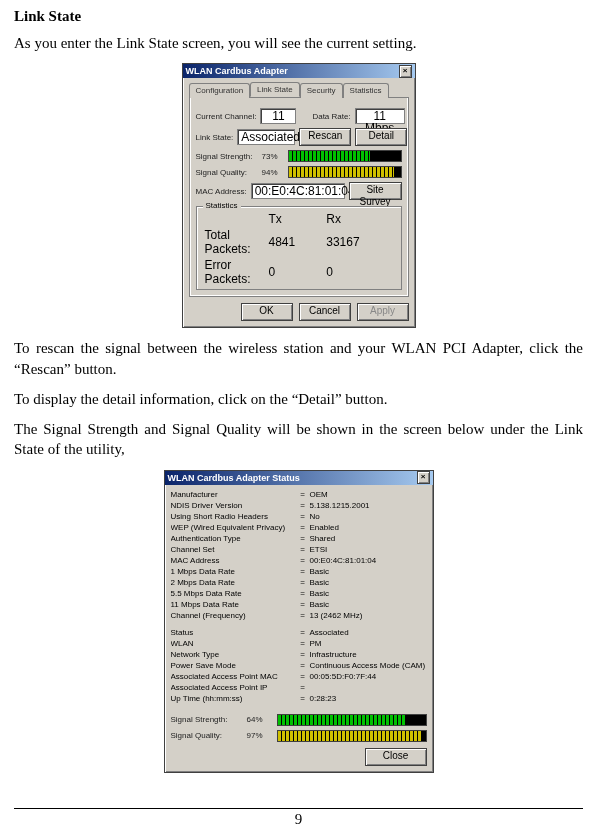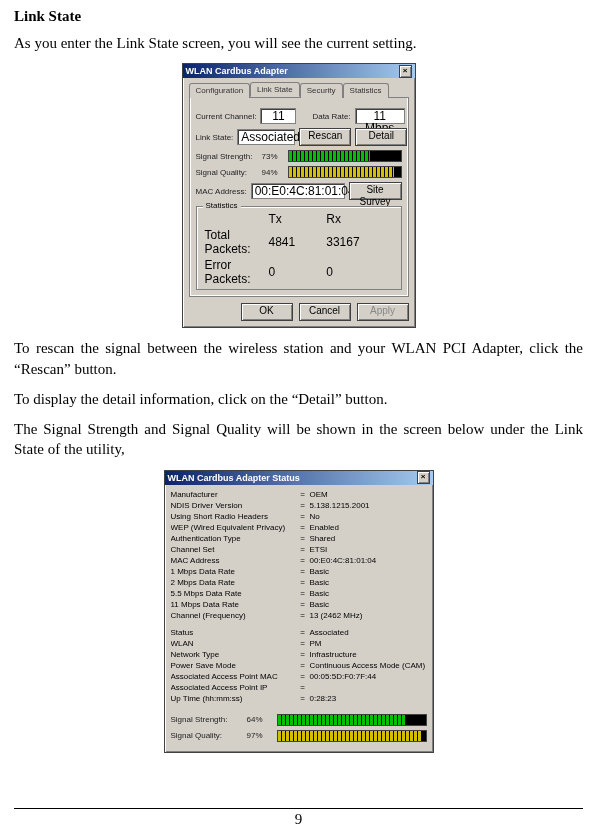--- a/index.html
+++ b/index.html
@@ -397,18 +397,21 @@
         <div class="bar2-row">
           <span class="lbl" style="width:70px;">Signal Quality:</span>
           <span class="lbl" style="width:24px;">97%</span>
           <div class="bar2">
             <div class="fill yellow" style="width:97%"></div>
             <div class="segs"></div>
           </div>
         </div>
       </div>
 
+      <div class="btnrow">
+        <span class="btn" style="min-width:48px;">Close</span>
+      </div>
     </div>
   </div>
 
 </div>
 
 <div class="footer">9</div>
 
 </body></html>

